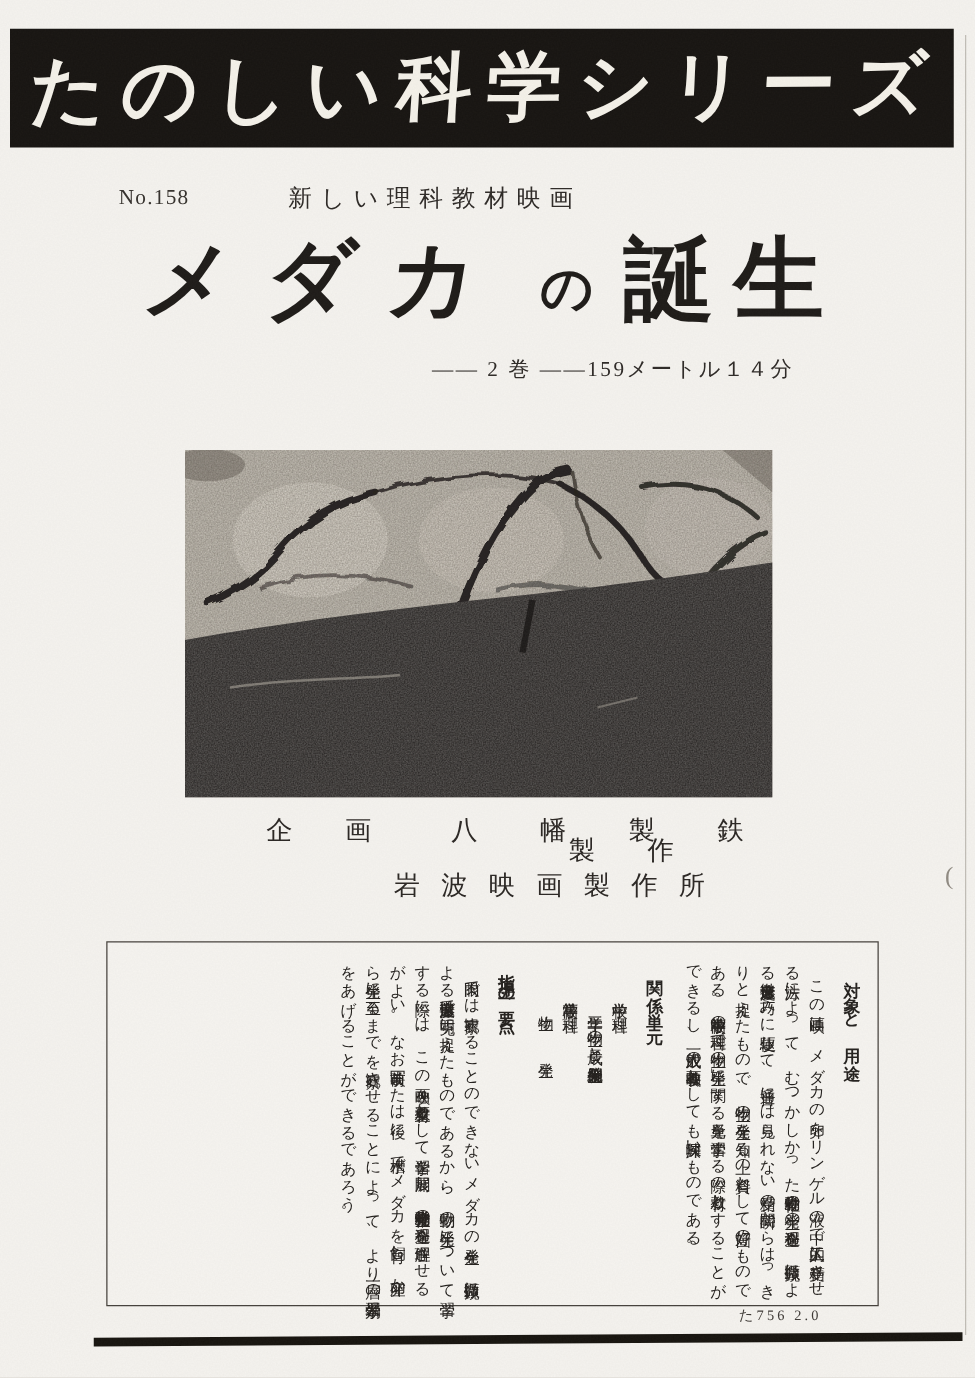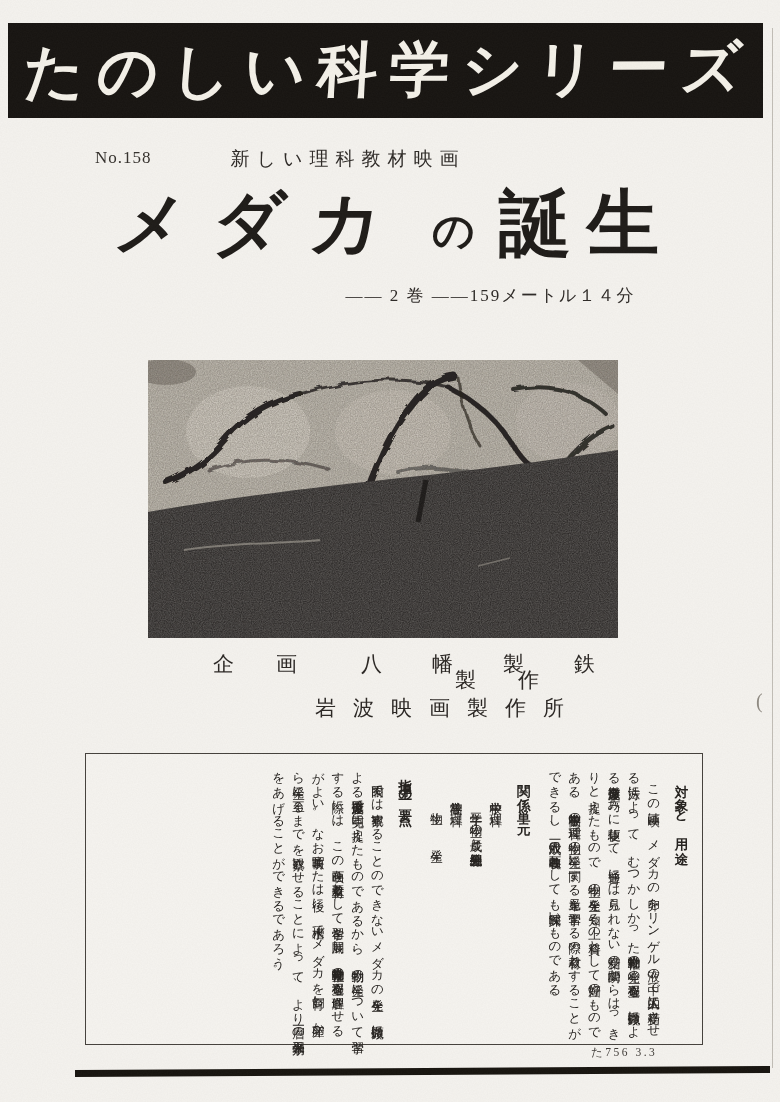--- a/index.html
+++ b/index.html
@@ -185,21 +185,21 @@
       </section>
 
       <section class="v-section">
         <span class="v-line v-heading sp-mid">指導上の要点</span>
         <span class="v-line v-para">肉眼では観察することのできないメダカの発生を、顕微鏡による微速度撮影で克明に捉えたものであるから、動物の発生について学習する際には、この映画を主要教材として学習を展開し、脊椎動物発生の全過程を理解させるがよい。なお映写前または後に、水槽でメダカを飼育し、産卵から発生に至るまでを観察させることによって、より一層の学習効果をあげることができるであろう。</span>
       </section>
 
     </div>
   </div>
 
-  <div class="footer-code">た756 3.3</div>
+  <div class="footer-code">た756 2.0</div>
   <div class="bottom-rule"></div>
   <div class="edge-line"></div>
 
   <svg class="grain" width="780" height="1102" xmlns="http://www.w3.org/2000/svg" aria-hidden="true">
     <filter id="pageNoise">
       <feTurbulence type="fractalNoise" baseFrequency="0.8" numOctaves="2" stitchTiles="stitch" seed="11"></feTurbulence>
       <feColorMatrix type="matrix" values="0 0 0 0 0.25  0 0 0 0 0.24  0 0 0 0 0.22  0 0 0 0.12 0"></feColorMatrix>
     </filter>
     <rect width="780" height="1102" filter="url(#pageNoise)"></rect>
   </svg>

